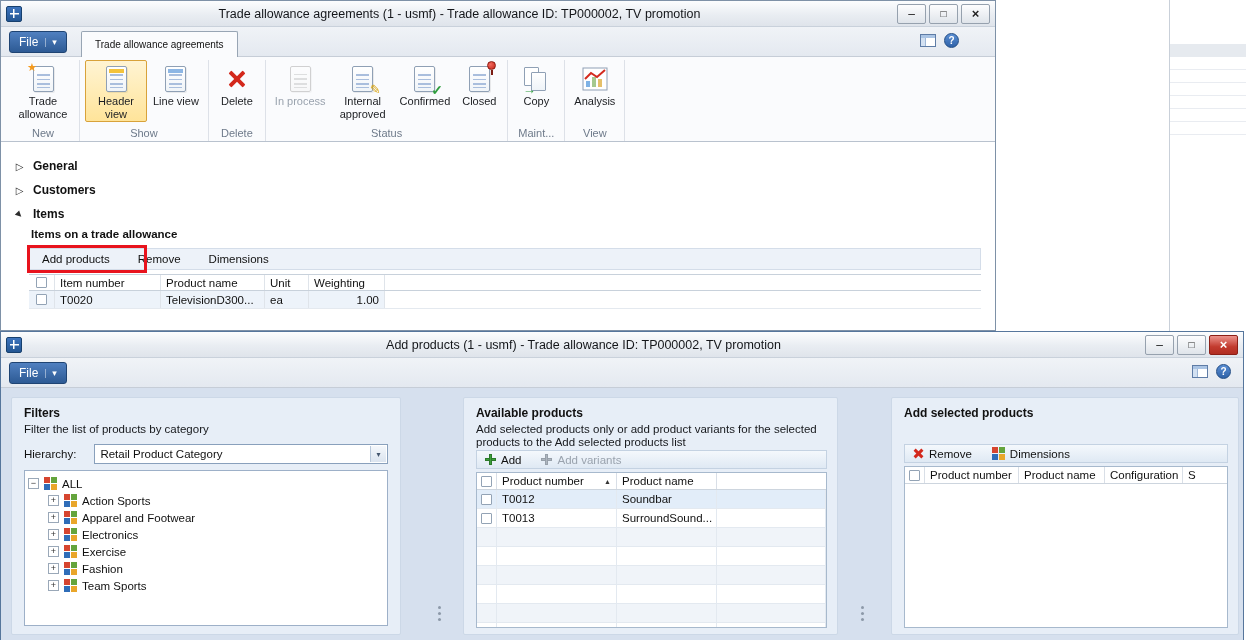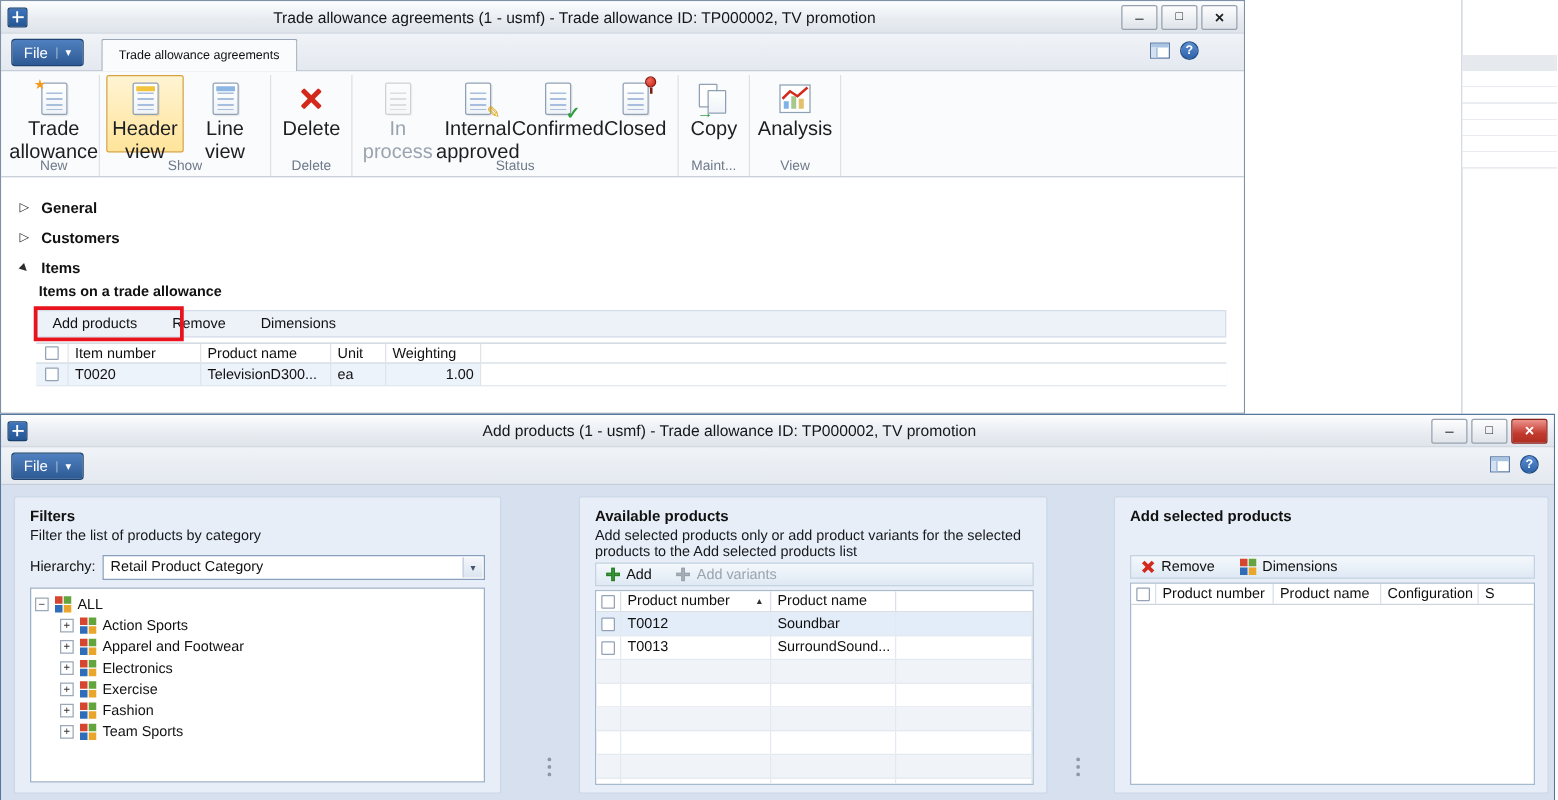--- a/index.html
+++ b/index.html
@@ -44,21 +44,21 @@
   .help-icon{width:15px;height:15px;border-radius:50%;background:linear-gradient(#5b8fd4,#2f62a8);
     color:#fff;font-size:10px;font-weight:bold;display:flex;align-items:center;justify-content:center;border:1px solid #224d85}
 
   
   .ribbon{height:85px;background:#fafbfd;border-bottom:1px solid #b9c2ce;display:flex;align-items:stretch;padding:3px 4px 0 6px}
   .rgroup{display:flex;flex-direction:column;padding:0 5px;border-right:1px solid #dde1e8}
   .rbuttons{display:flex;flex:1;align-items:flex-start;gap:2px}
   .glabel{text-align:center;color:#6e7a8a;font-size:11px;height:15px;line-height:14px;white-space:nowrap}
   .rbtn{display:flex;flex-direction:column;align-items:center;min-width:46px;max-width:62px;
     padding:3px 3px 1px;border:1px solid transparent;border-radius:2px;gap:1px}
-  .rbtn .lbl{font-size:16px;line-height:1.15;text-align:center;height:25px;color:#1c1e22}
+  .rbtn .lbl{font-size:11px;line-height:1.15;text-align:center;height:25px;color:#1c1e22}
   .rbtn.selected{background:linear-gradient(#fff4d3,#ffe49a);border-color:#d8a23a}
   .rbtn.disabled .lbl{color:#9aa3ae}
   .rbtn.disabled .icon{opacity:.45;filter:grayscale(1)}
   .icon{height:30px;width:34px;position:relative;display:flex;align-items:center;justify-content:center}
   .doc{width:21px;height:26px;background:linear-gradient(#ffffff,#f0f4f8);border:1px solid #8fa0b5;border-radius:2px;position:relative;box-shadow:1px 1px 0 rgba(0,0,0,.07)}
   .doc.lines::after{content:'';position:absolute;left:3px;right:3px;top:7px;height:14px;
     background:repeating-linear-gradient(to bottom,#a9bedd 0 1.5px,transparent 1.5px 4.5px)}
   .doc.graylines::after{content:'';position:absolute;left:3px;right:3px;top:7px;height:14px;
     background:repeating-linear-gradient(to bottom,#b6bcc4 0 1.5px,transparent 1.5px 4.5px)}
   .doc.yellowband::before{content:'';position:absolute;left:2px;right:2px;top:2px;height:4px;background:#f3c33c}
@@ -96,21 +96,21 @@
   .c-item{width:106px}.c-pname{width:104px}.c-unit{width:44px}.c-wt{width:76px}
   .c-wt.num{justify-content:flex-end}
   .grow{height:18px;background:#edf3fa;border-bottom:1px solid #e4e9ef}
   .cb{width:11px;height:11px;border:1px solid #93a3b5;background:#fff;border-radius:1px}
 
   
   .dialog-body{position:absolute;left:0;right:0;top:56px;bottom:0;background:#d6e0ee}
   .panel{position:absolute;top:9px;height:238px;background:#e7eef7;border:1px solid #ccd8e7;border-radius:2px}
   .p-title{position:absolute;left:12px;top:8px;font-weight:bold;font-size:12px}
   .p-desc{position:absolute;left:12px;top:25px;right:10px;font-size:11.5px;line-height:13px;color:#16181c}
-  .h-row{position:absolute;left:12px;top:46px;right:12px;height:20px;display:flex;gap:6px;align-items:center;font-size:11.5px}
+  .h-row{position:absolute;left:12px;top:46px;right:12px;height:20px;display:flex;gap:18px;align-items:center;font-size:11.5px}
   .combo{flex:1;height:20px;background:#fff;border:1px solid #89a0bc;display:flex;align-items:center;
     padding-left:5px;position:relative;font-size:11.5px;white-space:nowrap}
   .combo-arrow{position:absolute;right:1px;top:1px;bottom:1px;width:16px;display:flex;align-items:center;justify-content:center;
     background:linear-gradient(#f4f7fb,#dbe4ef);border-left:1px solid #b9c8da;font-size:8px;color:#44566e}
   .tree{position:absolute;left:12px;right:12px;top:72px;bottom:8px;background:#fff;border:1px solid #9db0c8;padding:4px 3px;overflow:hidden}
   .tnode{display:flex;align-items:center;height:17px;gap:5px;font-size:11.5px;white-space:nowrap}
   .tnode.child{padding-left:20px}
   .expander{width:11px;height:11px;border:1px solid #9aa8b8;background:#fff;display:inline-flex;align-items:center;justify-content:center;
     font-size:9px;line-height:1;color:#333;font-style:normal;flex:0 0 auto}
   .cat-icon{width:13px;height:13px;display:grid;grid-template-columns:1fr 1fr;grid-template-rows:1fr 1fr;gap:1px;flex:0 0 auto}

